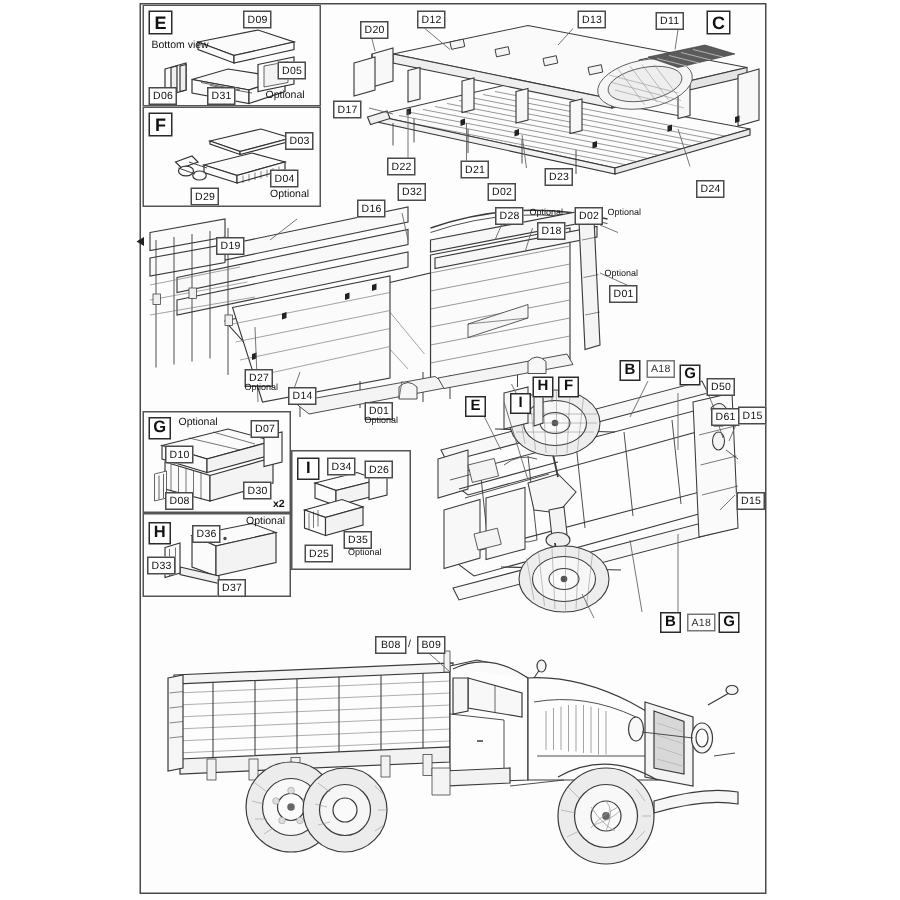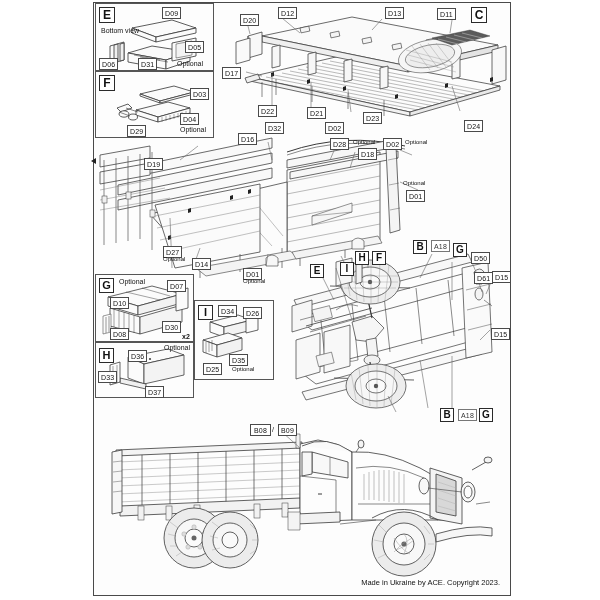--- a/index.html
+++ b/index.html
@@ -725,17 +725,14 @@
       <path d="M282,432 L300,448"></path>
     </g>
   </svg>
 
   <div class="pn" style="left:250px;top:424px;padding:1.5px 3px;">
     <span>B08</span>
   </div>
   <div class="tx" style="left:272px;top:426px;">/</div>
   <div class="pn" style="left:278px;top:424px;">B09</div>
 
-  <div id="creditwrap">
-    <span>Made in Ukraine by ACE. Copyright 2023.</span>
-  </div>
 
 </div>
 
 </body></html>

